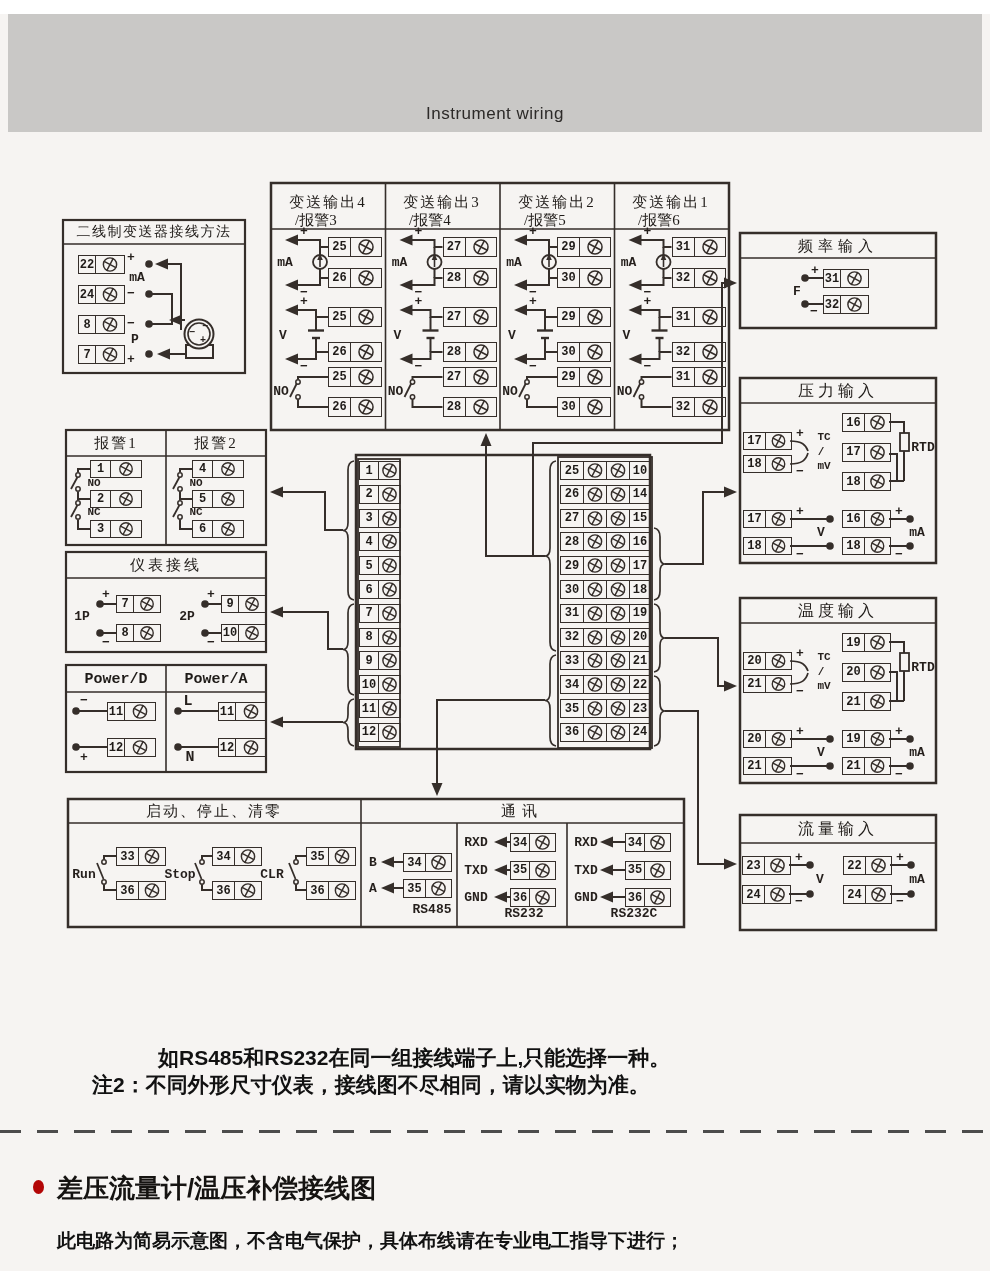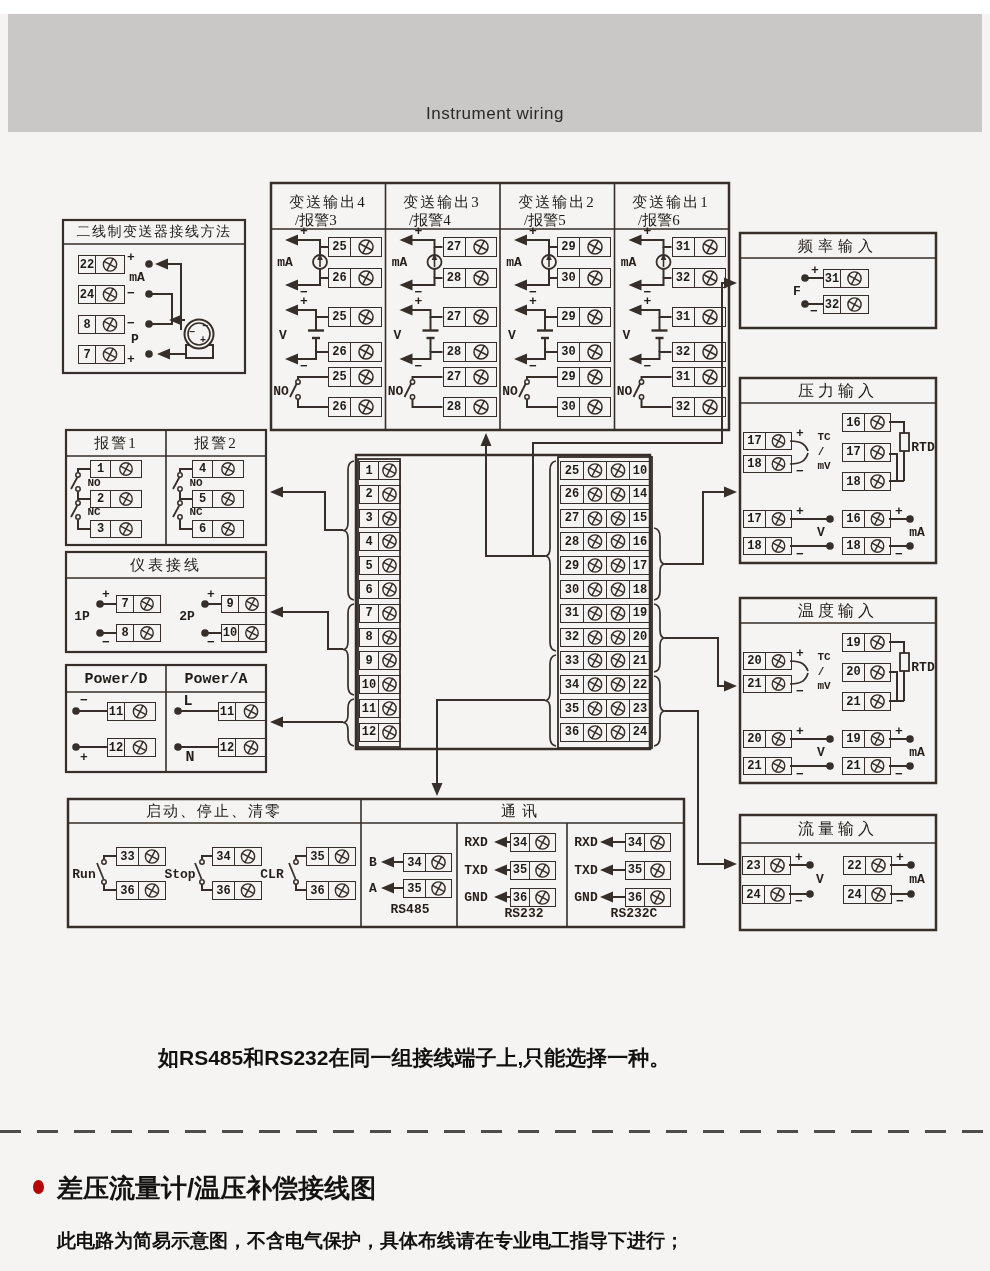--- a/index.html
+++ b/index.html
@@ -338,20 +338,21 @@
   <div class="btitle" style="left:838px;top:829px;letter-spacing:4px;font-size:16px">流量输入</div>
   <div class="btitle" style="left:116px;top:443px;letter-spacing:2px">报警1</div>
   <div class="btitle" style="left:216px;top:443px;letter-spacing:2px">报警2</div>
   <div class="btitle" style="left:166px;top:565px;letter-spacing:3px">仪表接线</div>
   <div class="btitle t-lat" style="left:116px;top:679px">Power/D</div>
   <div class="btitle t-lat" style="left:216px;top:679px">Power/A</div>
   <div class="btitle" style="left:214px;top:811px;letter-spacing:2px">启动、停止、清零</div>
   <div class="btitle" style="left:522px;top:811px;letter-spacing:6px">通讯</div>
 
   <div class="note" style="left:158px;top:1044px">如RS485和RS232在同一组接线端子上,只能选择一种。</div>
+  <div class="note" style="left:92px;top:1071px">注2：不同外形尺寸仪表，接线图不尽相同，请以实物为准。</div>
 
   <div id="dash"></div>
   <div id="bullet"></div>
   <div id="f-head">差压流量计/温压补偿接线图</div>
   <div id="f-body">此电路为简易示意图，不含电气保护，具体布线请在专业电工指导下进行；</div>
 <div class="term" style="left: 78px; top: 255px; height: 19px;">
       <span class="tnum" style="width: 17px;">22</span>
       <span class="tscrew" style="width: 28px;">
         <svg viewBox="0 0 20 20" preserveAspectRatio="xMidYMid meet">
           <circle cx="10" cy="10" r="7.8" fill="none" stroke="#352e2a" stroke-width="1.7"></circle>
@@ -1772,21 +1773,21 @@
     <span class="lbl" style="left: 211px; top: 642px;">−</span>
     <span class="lbl" style="left: 84px; top: 700px;">−</span>
     <span class="lbl" style="left: 84px; top: 757px;">+</span>
     <span class="lbl lg" style="left: 188px; top: 701px;">L</span>
     <span class="lbl lg" style="left: 190px; top: 757px;">N</span>
     <span class="lbl" style="left: 84px; top: 874px;">Run</span>
     <span class="lbl" style="left: 180px; top: 874px;">Stop</span>
     <span class="lbl" style="left: 272px; top: 874px;">CLR</span>
     <span class="lbl" style="left: 373px; top: 862px;">B</span>
     <span class="lbl" style="left: 373px; top: 888px;">A</span>
-    <span class="lbl" style="left: 410px; top: 909px;">RS485</span>
+    <span class="lbl" style="left: 432px; top: 909px;">RS485</span>
     <span class="lbl" style="left: 476px; top: 842px;">RXD</span>
     <span class="lbl" style="left: 476px; top: 870px;">TXD</span>
     <span class="lbl" style="left: 476px; top: 897px;">GND</span>
     <span class="lbl" style="left: 524px; top: 913px;">RS232</span>
     <span class="lbl" style="left: 586px; top: 842px;">RXD</span>
     <span class="lbl" style="left: 586px; top: 870px;">TXD</span>
     <span class="lbl" style="left: 586px; top: 897px;">GND</span>
     <span class="lbl" style="left: 634px; top: 913px;">RS232C</span>
     <span class="lbl" style="left: 304px; top: 231px;">+</span>
     <span class="lbl" style="left: 285px; top: 262px;">mA</span>

